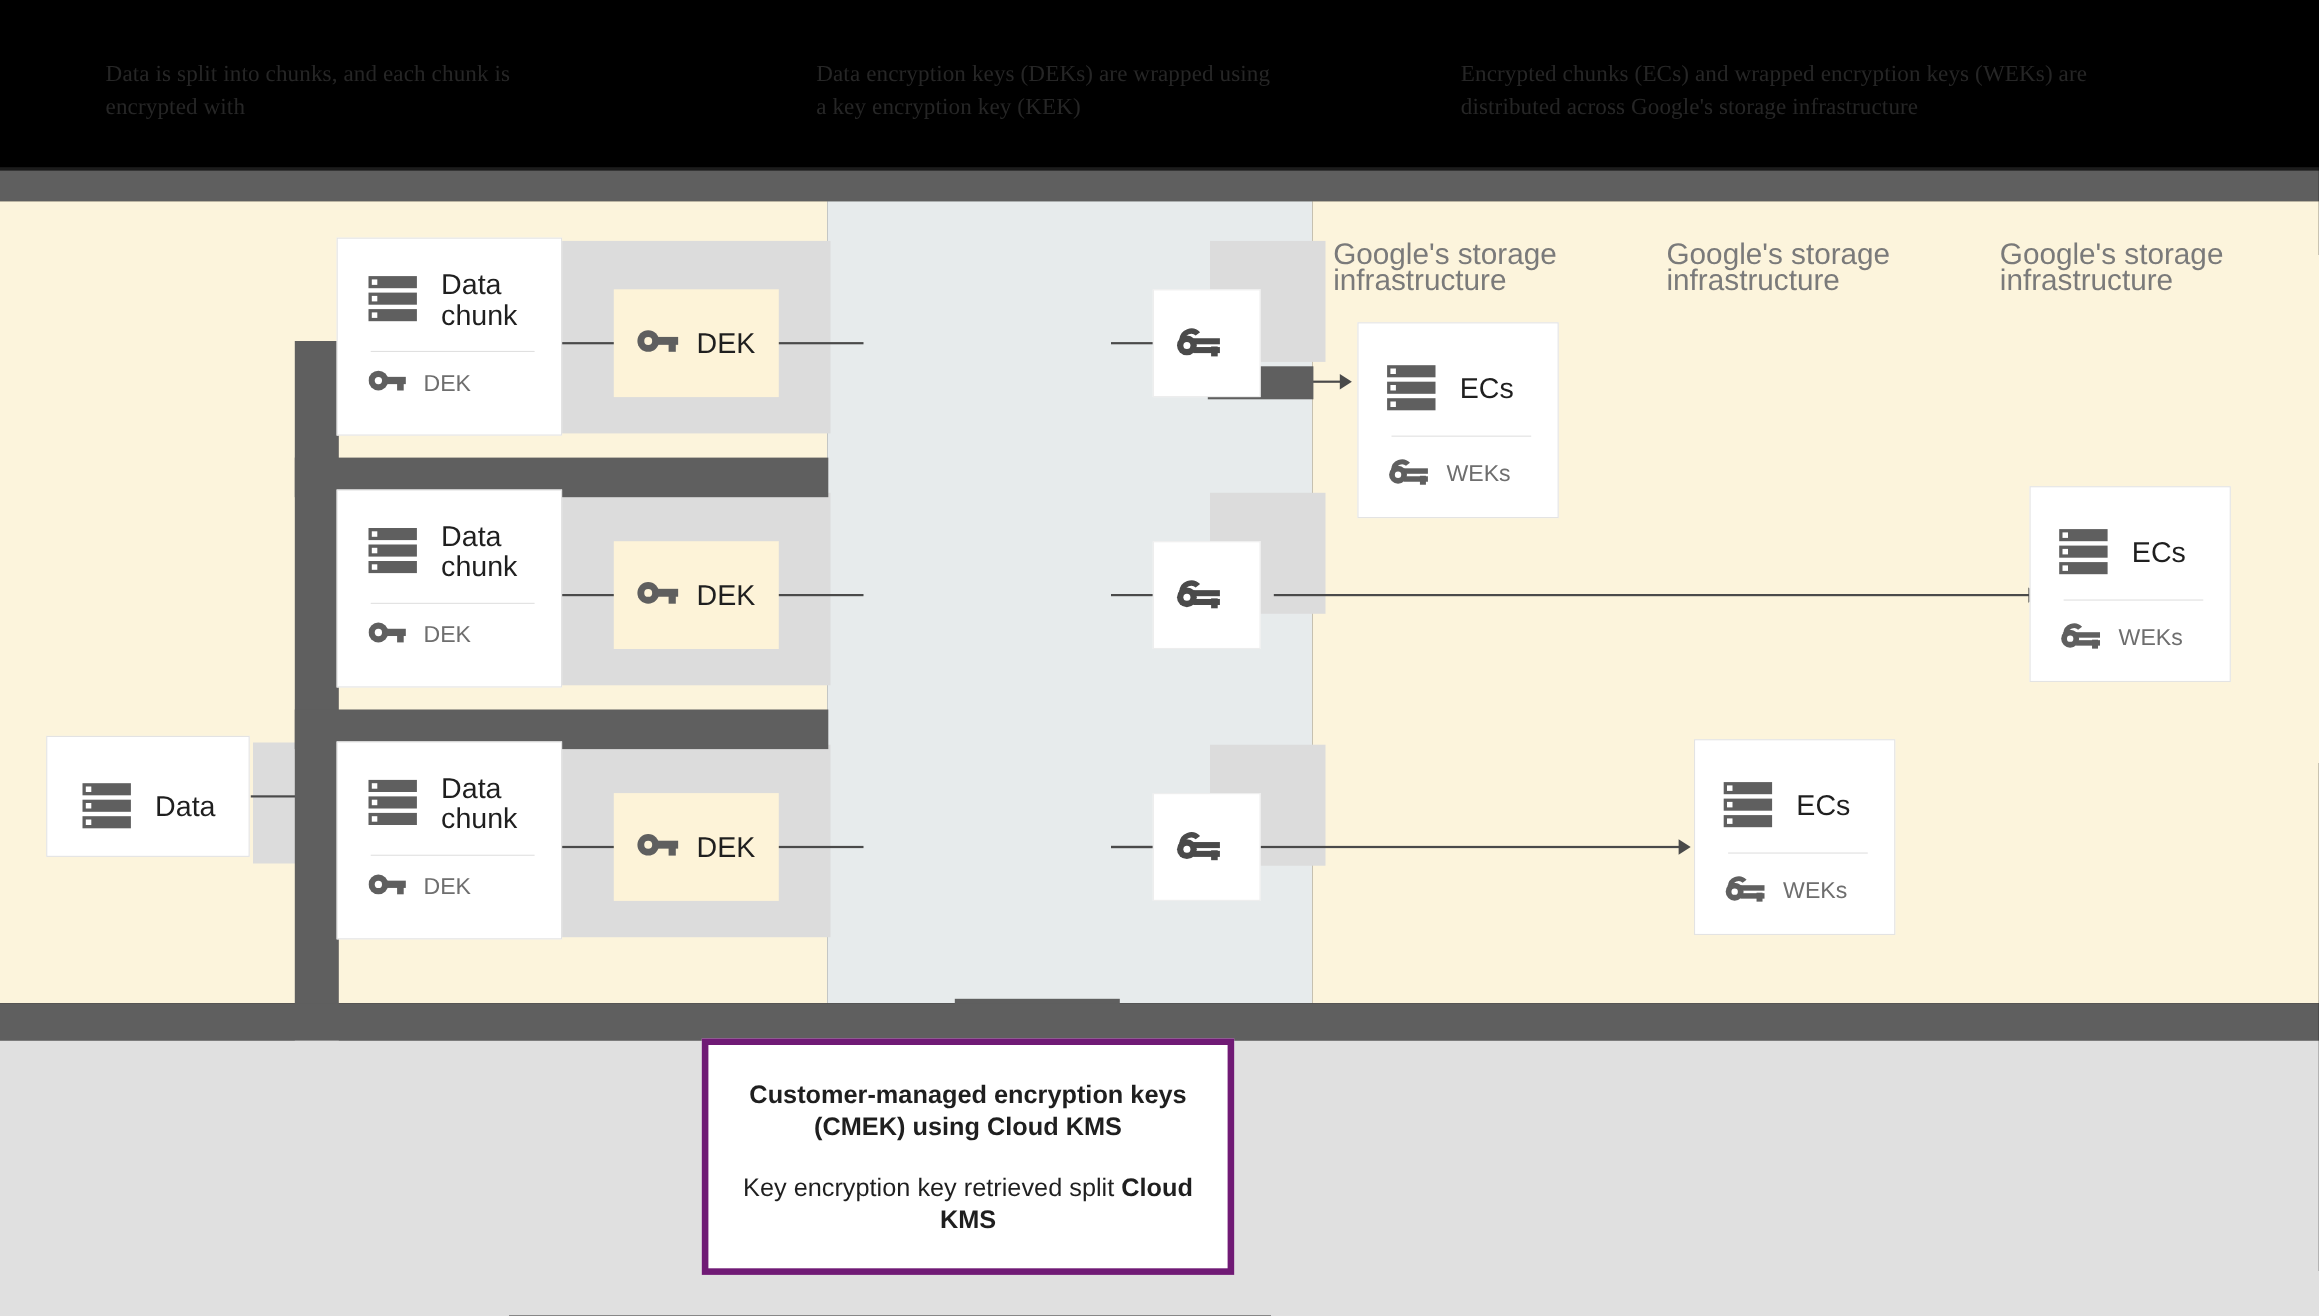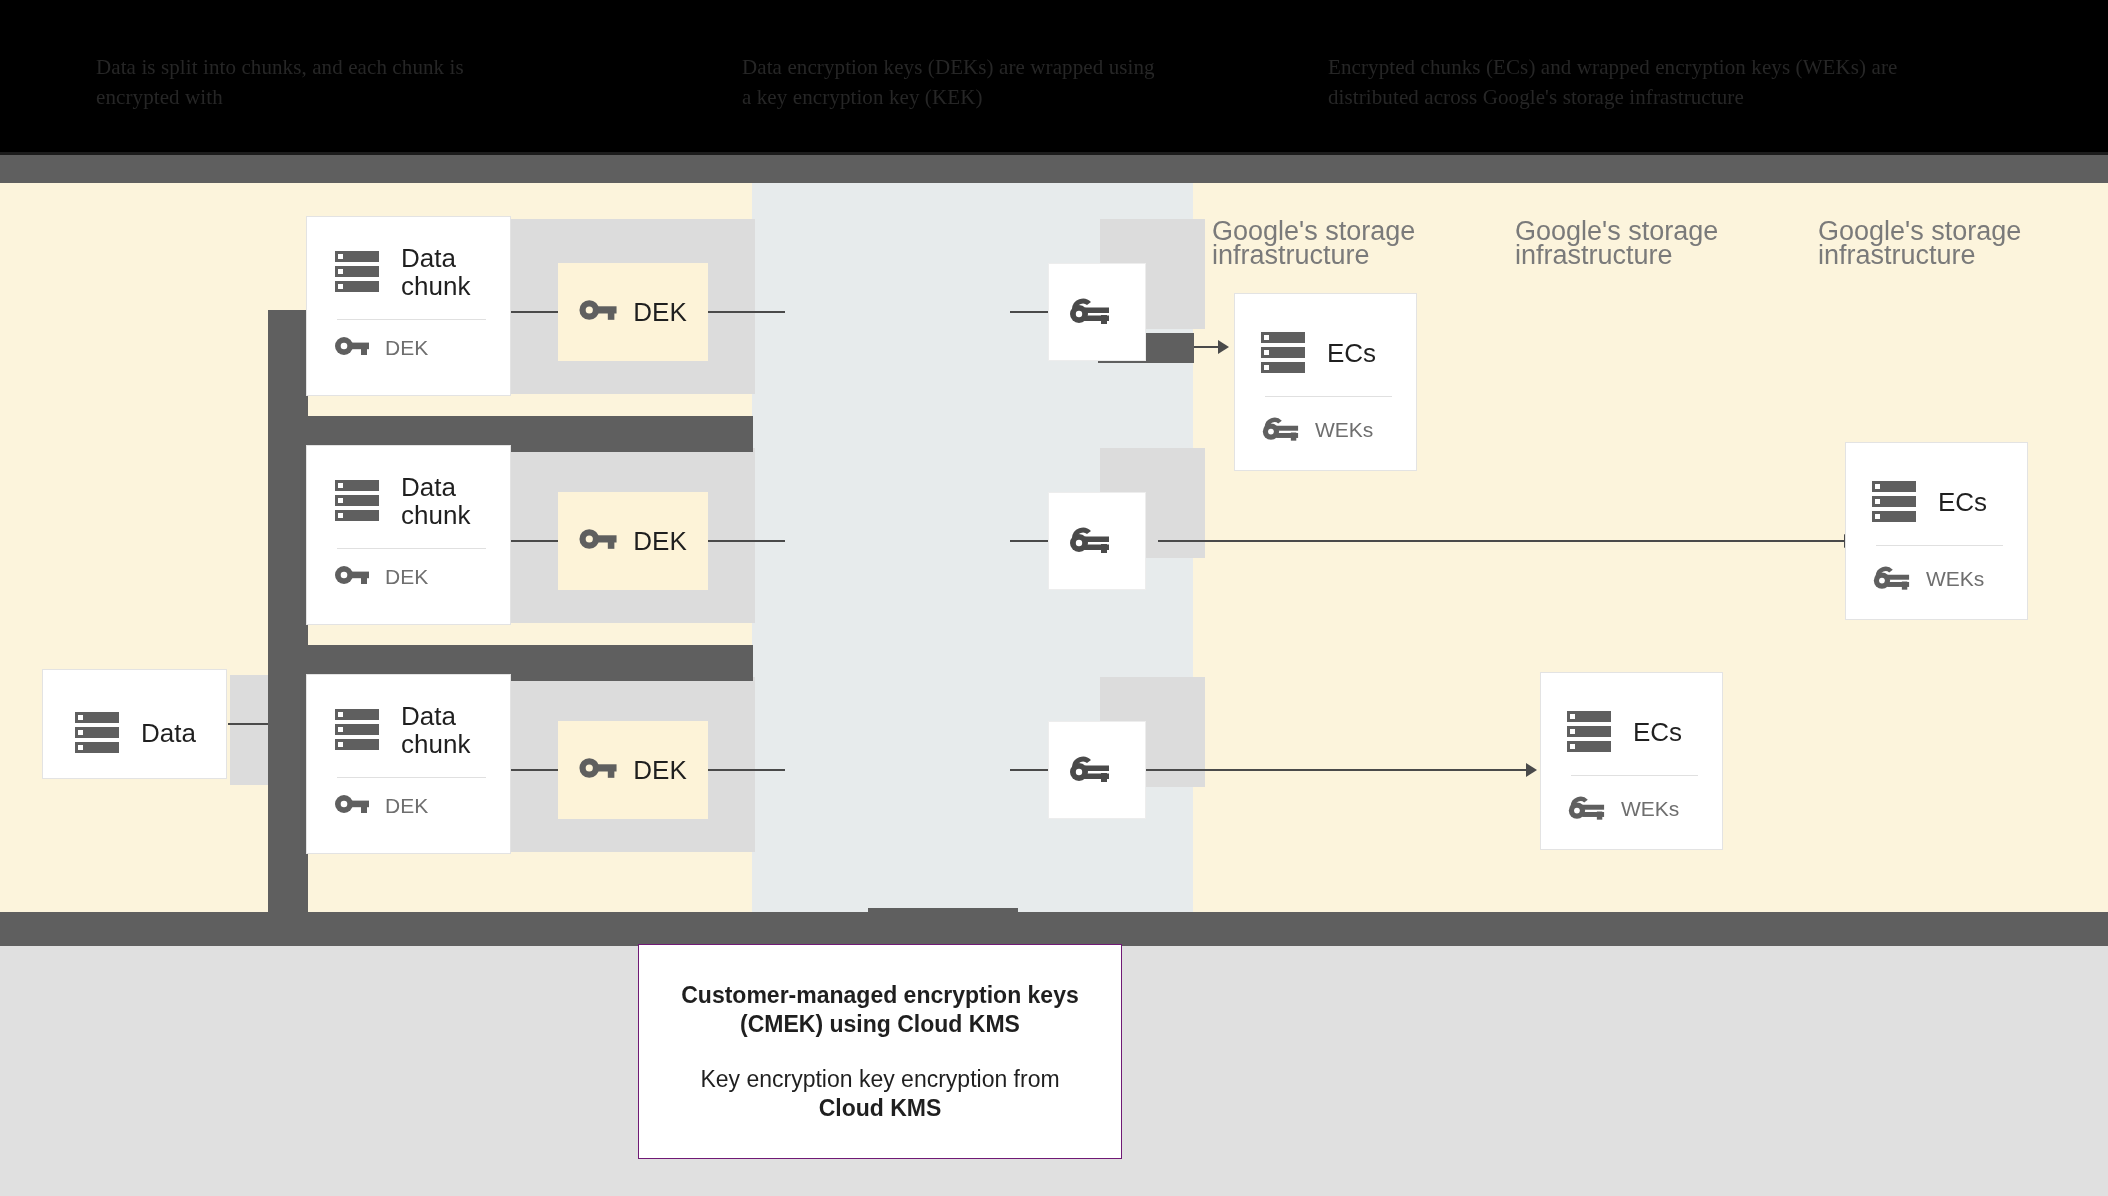--- a/index.html
+++ b/index.html
@@ -190,21 +190,21 @@
     position: absolute;
     left: 0; top: 946px;
     width: 2108px; height: 250px;
     background: #e0e0e0;
   }
   .footer-card {
     position: absolute;
     left: 638px; top: 944px;
     width: 484px; height: 215px;
     background: #ffffff;
-    border: 1px solid #701a75;
+    border: 6px solid #701a75;
     box-sizing: border-box;
     display: flex;
     flex-direction: column;
     align-items: center;
     justify-content: center;
     gap: 26px;
     padding: 0 26px;
   }
   .footer-strong {
     font-size: 23px;
@@ -540,16 +540,16 @@
     </div>
 
   </div>
 
   <div class="frame-bottom"></div>
 
   <div class="footer-band"></div>
 
   <div class="footer-card">
     <div class="footer-strong">Customer-managed encryption keys (CMEK) using Cloud KMS</div>
-    <div class="footer-normal"><span>Key encryption key encryption from </span><b>Cloud KMS</b></div>
+    <div class="footer-normal"><span>Key encryption key retrieved split </span><b>Cloud KMS</b></div>
   </div>
 
 </div>
 
 </body></html>

